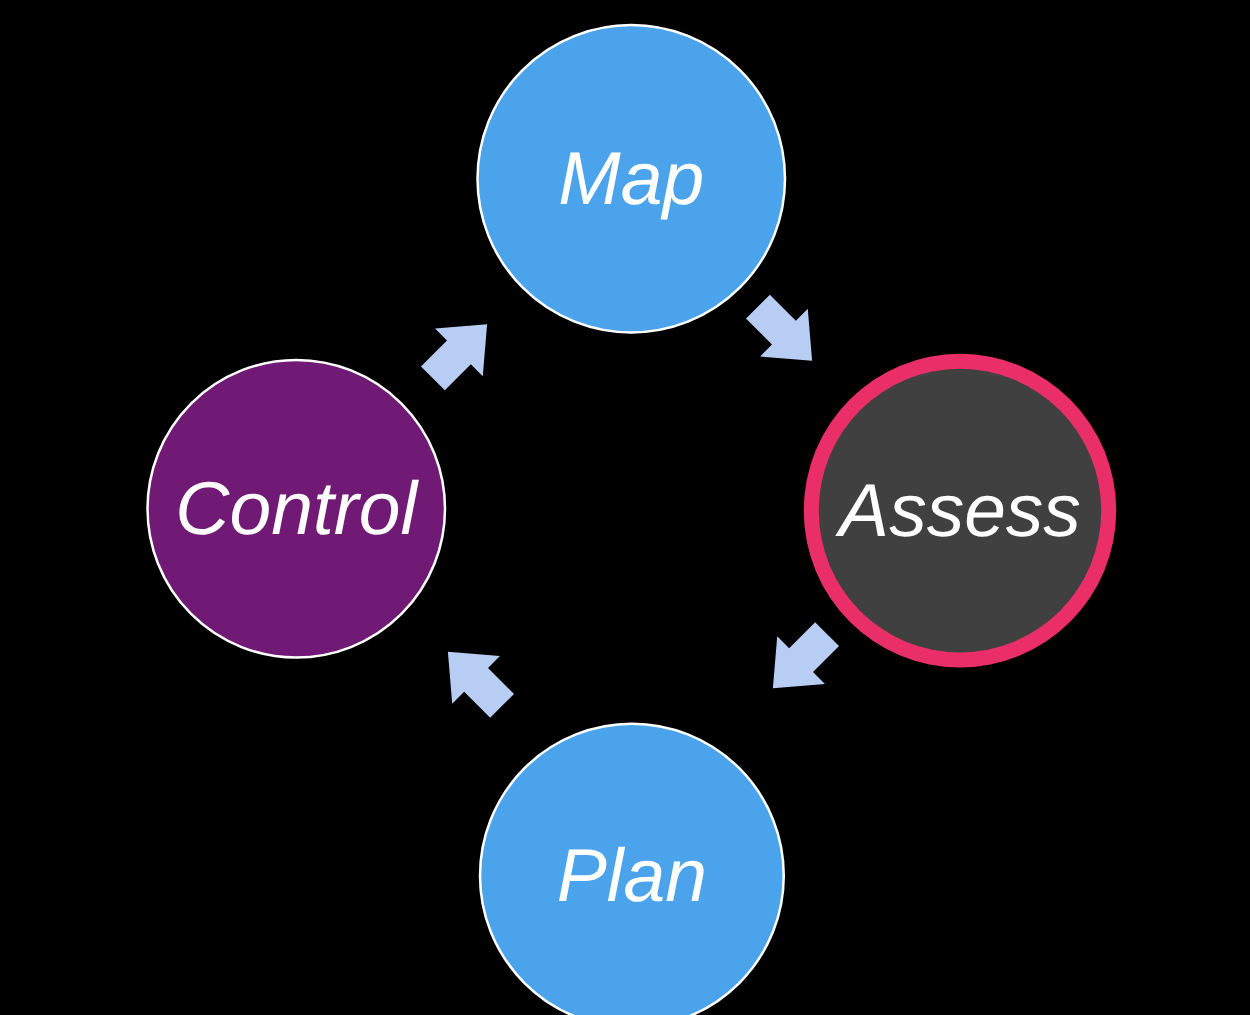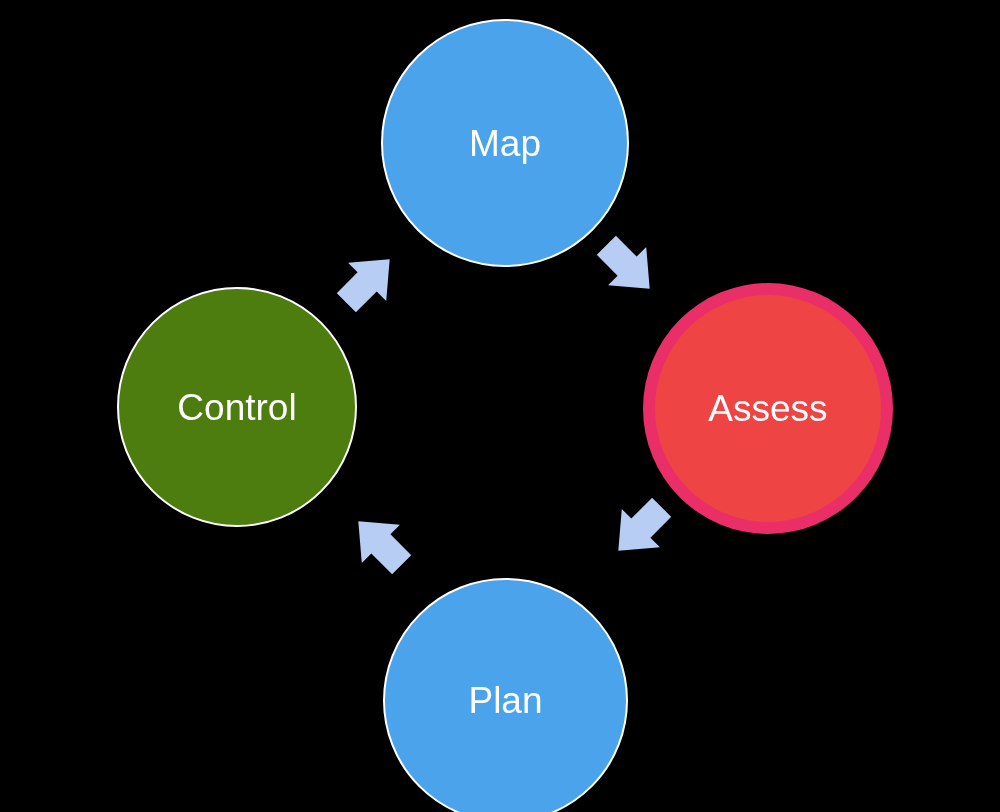--- a/index.html
+++ b/index.html
@@ -19,25 +19,26 @@
     position: absolute;
     box-sizing: border-box;
     border-radius: 50%;
     border-style: solid;
     display: flex;
     align-items: center;
     justify-content: center;
   }
   .node-label {
     color: #ffffff;
-    font-size: 37px;
+    font-size: 60px;
     font-weight: 400;
     line-height: 1;
     white-space: nowrap;
     user-select: none;
+    font-style: italic;
   }
   
   .node-map     { left: 381px; top:  19px; width: 248px; height: 248px; }
   .node-assess  { left: 643px; top: 283px; width: 250px; height: 251px; }
   .node-plan    { left: 383px; top: 578px; width: 245px; height: 245px; }
   .node-control { left: 117px; top: 287px; width: 240px; height: 240px; }
   
   .arrow {
     position: absolute;
     width: 62px;
@@ -72,25 +73,25 @@
   <div class="arrow arrow-bl" style="transform: rotate(-135deg);">
     <svg viewBox="0 0 100 88">
       <polygon points="0,22 48,22 48,0 100,44 48,88 48,66 0,66" fill="#b8cdf3"></polygon>
     </svg>
   </div>
 
   <div class="node node-map" style="background: rgb(74, 163, 235); border-color: rgb(255, 255, 255); border-width: 2px;">
     <span class="node-label" style="color: rgb(255, 255, 255);">Map</span>
   </div>
 
-  <div class="node node-assess" style="background: #ef4444; border-color: rgb(234, 47, 104); border-width: 12px; text-align: right;">
+  <div class="node node-assess" style="background: #404040; border-color: rgb(234, 47, 104); border-width: 12px; text-align: right;">
     <span class="node-label" style="color: rgb(255, 255, 255);">Assess</span>
   </div>
 
   <div class="node node-plan" style="background: rgb(74, 163, 235); border-color: rgb(255, 255, 255); border-width: 2px;">
     <span class="node-label" style="color: rgb(255, 255, 255);">Plan</span>
   </div>
 
-  <div class="node node-control" style="background: #4d7c0f; border-color: rgb(255, 255, 255); border-width: 2px;">
+  <div class="node node-control" style="background: #701a75; border-color: rgb(255, 255, 255); border-width: 2px;">
     <span class="node-label" style="color: rgb(255, 255, 255);">Control</span>
   </div>
 
 </div>
 
 </body></html>

